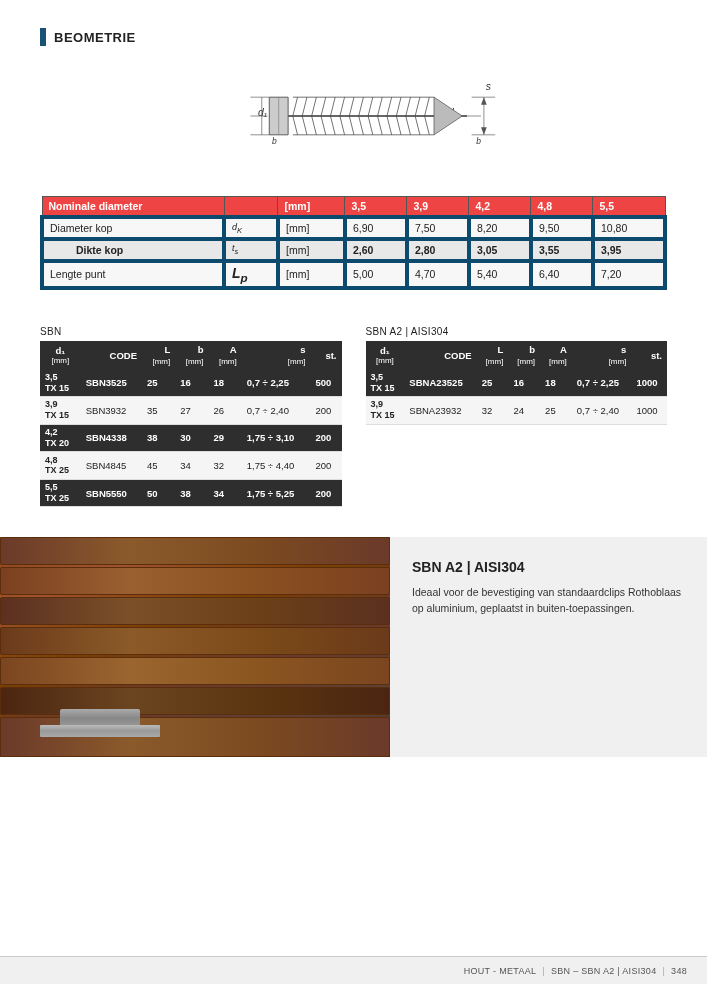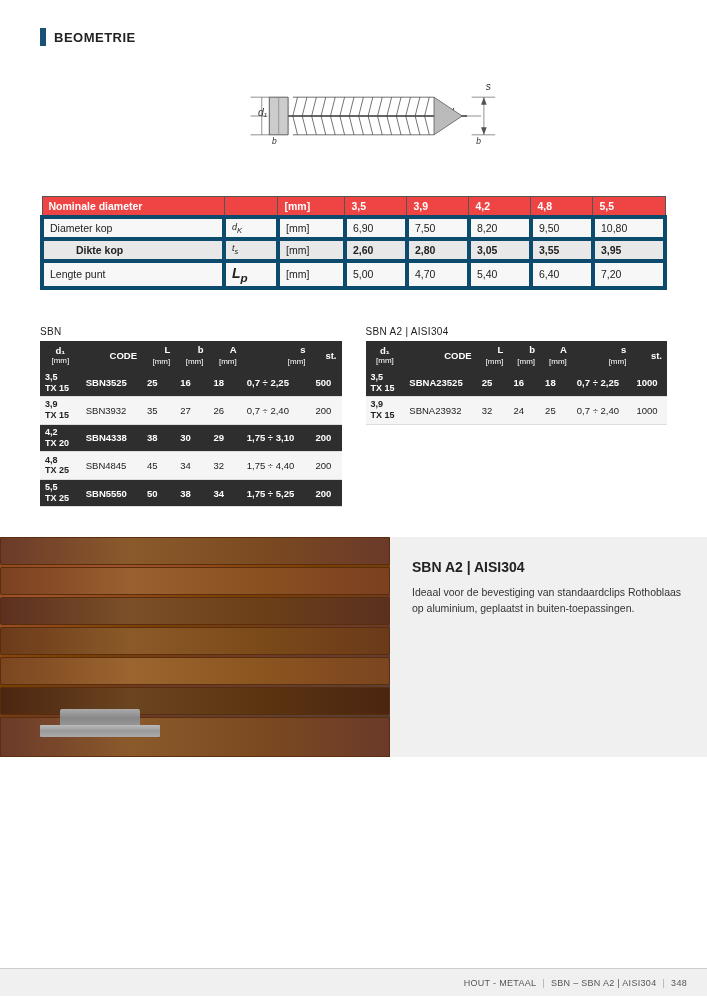--- a/index.html
+++ b/index.html
@@ -173,21 +173,21 @@
     }
     .bottom-info p {
       font-size: 10.5px;
       line-height: 1.5;
       color: #333;
     }
 
     
     .page-footer {
       position: absolute;
-      bottom: 4px;
+      bottom: 16px;
       left: 0;
       right: 0;
       height: 28px;
       background: #f0f0f0;
       border-top: 1px solid #ccc;
       display: flex;
       align-items: center;
       justify-content: flex-end;
       padding: 0 20px;
       font-size: 9px;

